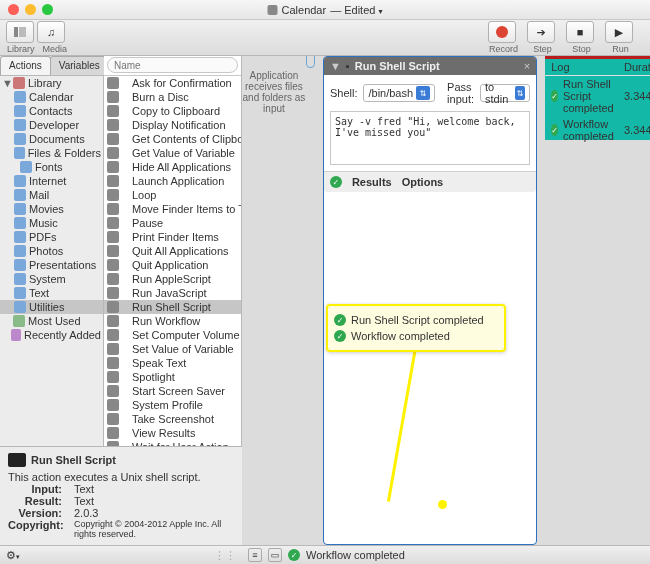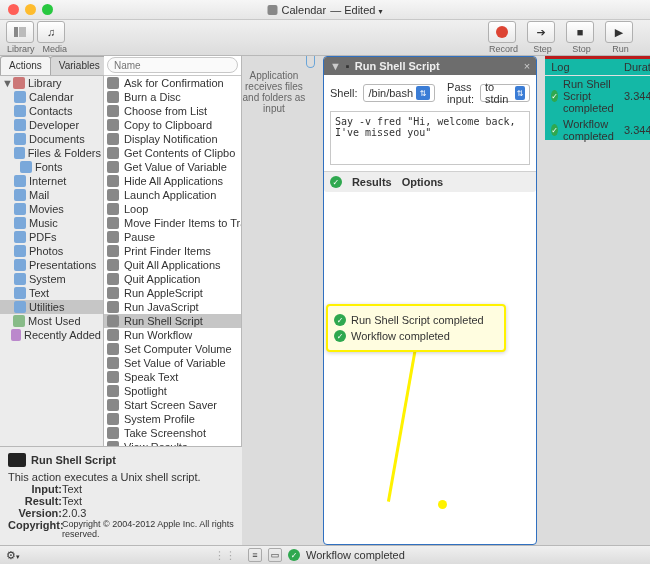--- a/index.html
+++ b/index.html
@@ -24,21 +24,21 @@
 .tab.active{background:#f4f4f4}
 .libtree{flex:1;overflow:auto;font-size:10px}
 .librow{display:flex;align-items:center;padding:1px 2px;gap:3px;white-space:nowrap}
 .librow .tri{width:8px;text-align:center;color:#666}
 .librow .ico{width:12px;height:12px;display:inline-block;background:#7aa8da;border-radius:2px}
 .librow.sel{background:#c6c6c6}
 .sidebar-mid{width:138px;background:#fff;border-right:1px solid #b8b8b8;display:flex;flex-direction:column}
 .searchbar{height:20px;border-bottom:1px solid #c8c8c8;padding:1px 3px}
 .searchbar input{width:100%;height:16px;border:1px solid #c8c8c8;border-radius:9px;padding:0 6px;font-size:10px;background:#fafafa}
 .actlist{flex:1;overflow:auto}
-.actrow{display:flex;align-items:center;padding:1px 3px;gap:5px;font-size:10px;white-space:nowrap}
+.actrow{display:flex;align-items:center;padding:1px 3px;gap:13px;font-size:10px;white-space:nowrap}
 .actrow.sel{background:#c6c6c6}
 .actico{width:12px;height:12px;display:inline-block;background:#888;border-radius:2px;flex-shrink:0}
 .main{flex:1;background:#dcdcdc;display:flex;position:relative}
 .flowhead{text-align:center;padding:14px 0 8px;color:#666;font-size:10px}
 .conn{width:24px;height:12px;margin:0 auto;border:1px solid #6aa5d8;border-top:none;border-radius:0 0 12px 12px}
 .actionbox{margin:0 8px;border:1px solid #3070c0;border-radius:4px;background:#fff}
 .abhead{display:flex;align-items:center;background:#6d6d6d;color:#eee;padding:3px 6px;gap:5px;border-radius:3px 3px 0 0}
 .abhead .tri{color:#ccc}
 .abhead .t{color:#eee;font-weight:600;flex:1}
 .abhead .x{color:#ccc;cursor:pointer}
@@ -53,21 +53,21 @@
 .callout .crow{display:flex;align-items:center;gap:5px;padding:2px 0;font-size:11px}
 .line{position:absolute;left:172px;top:292px;width:3px;height:156px;background:#fff200;transform:rotate(10deg);transform-origin:top;z-index:5}
 .linedot{position:absolute;left:196px;top:444px;width:9px;height:9px;border-radius:50%;background:#fff200;z-index:5}
 .logpane{border-top:3px solid #b91c1c;background:#14b8a6;height:84px;display:flex;flex-direction:column}
 .loghead{display:flex;padding:2px 6px;color:#666;font-size:10px;border-bottom:1px solid #e0e0e0}
 .loghead .l{flex:1}
 .logrow{display:flex;align-items:center;padding:2px 6px;font-size:10px;gap:5px}
 .logrow .l{flex:1;display:flex;align-items:center;gap:5px}
 .info{border-top:1px solid #b8b8b8;background:#ececec;padding:6px 8px;font-size:10px;position:absolute;left:0;bottom:19px;width:242px}
 .info h3{font-size:12px;font-weight:700;margin-bottom:4px;display:flex;align-items:center;gap:5px}
-.info .k{display:inline-block;width:54px;text-align:right;font-weight:600;margin-right:0}
+.info .k{display:inline-block;width:54px;text-align:right;font-weight:600;margin-right:12px}
 .statusbar{position:absolute;bottom:0;left:0;right:0;height:19px;background:linear-gradient(#f0f0f0,#dcdcdc);border-top:1px solid #b8b8b8;display:flex;align-items:center}
 .statusbar .left{width:242px;display:flex;align-items:center;padding:0 6px;gap:6px;color:#666}
 .statusbar .right{flex:1;display:flex;align-items:center;padding:0 6px;gap:6px}
 .sqico{width:14px;height:14px;border:1px solid #aaa;border-radius:2px;display:inline-flex;align-items:center;justify-content:center;font-size:9px}
 svg{display:block}
 </style>
 </head>
 <body>
 
 <div class="titlebar">
@@ -220,24 +220,20 @@
   <div class="sidebar-mid">
     <div class="searchbar"><input placeholder="Name" style=""></div>
     <div class="actlist" id="actlist">
         <div class="actrow">
           <span class="actico"></span>
           <span>Ask for Confirmation</span>
         </div>
         <div class="actrow">
           <span class="actico"></span>
           <span>Burn a Disc</span>
-        </div>
-        <div class="actrow">
-          <span class="actico"></span>
-          <span>Choose from List</span>
         </div>
         <div class="actrow">
           <span class="actico"></span>
           <span>Copy to Clipboard</span>
         </div>
         <div class="actrow">
           <span class="actico"></span>
           <span>Display Notification</span>
         </div>
         <div class="actrow">

